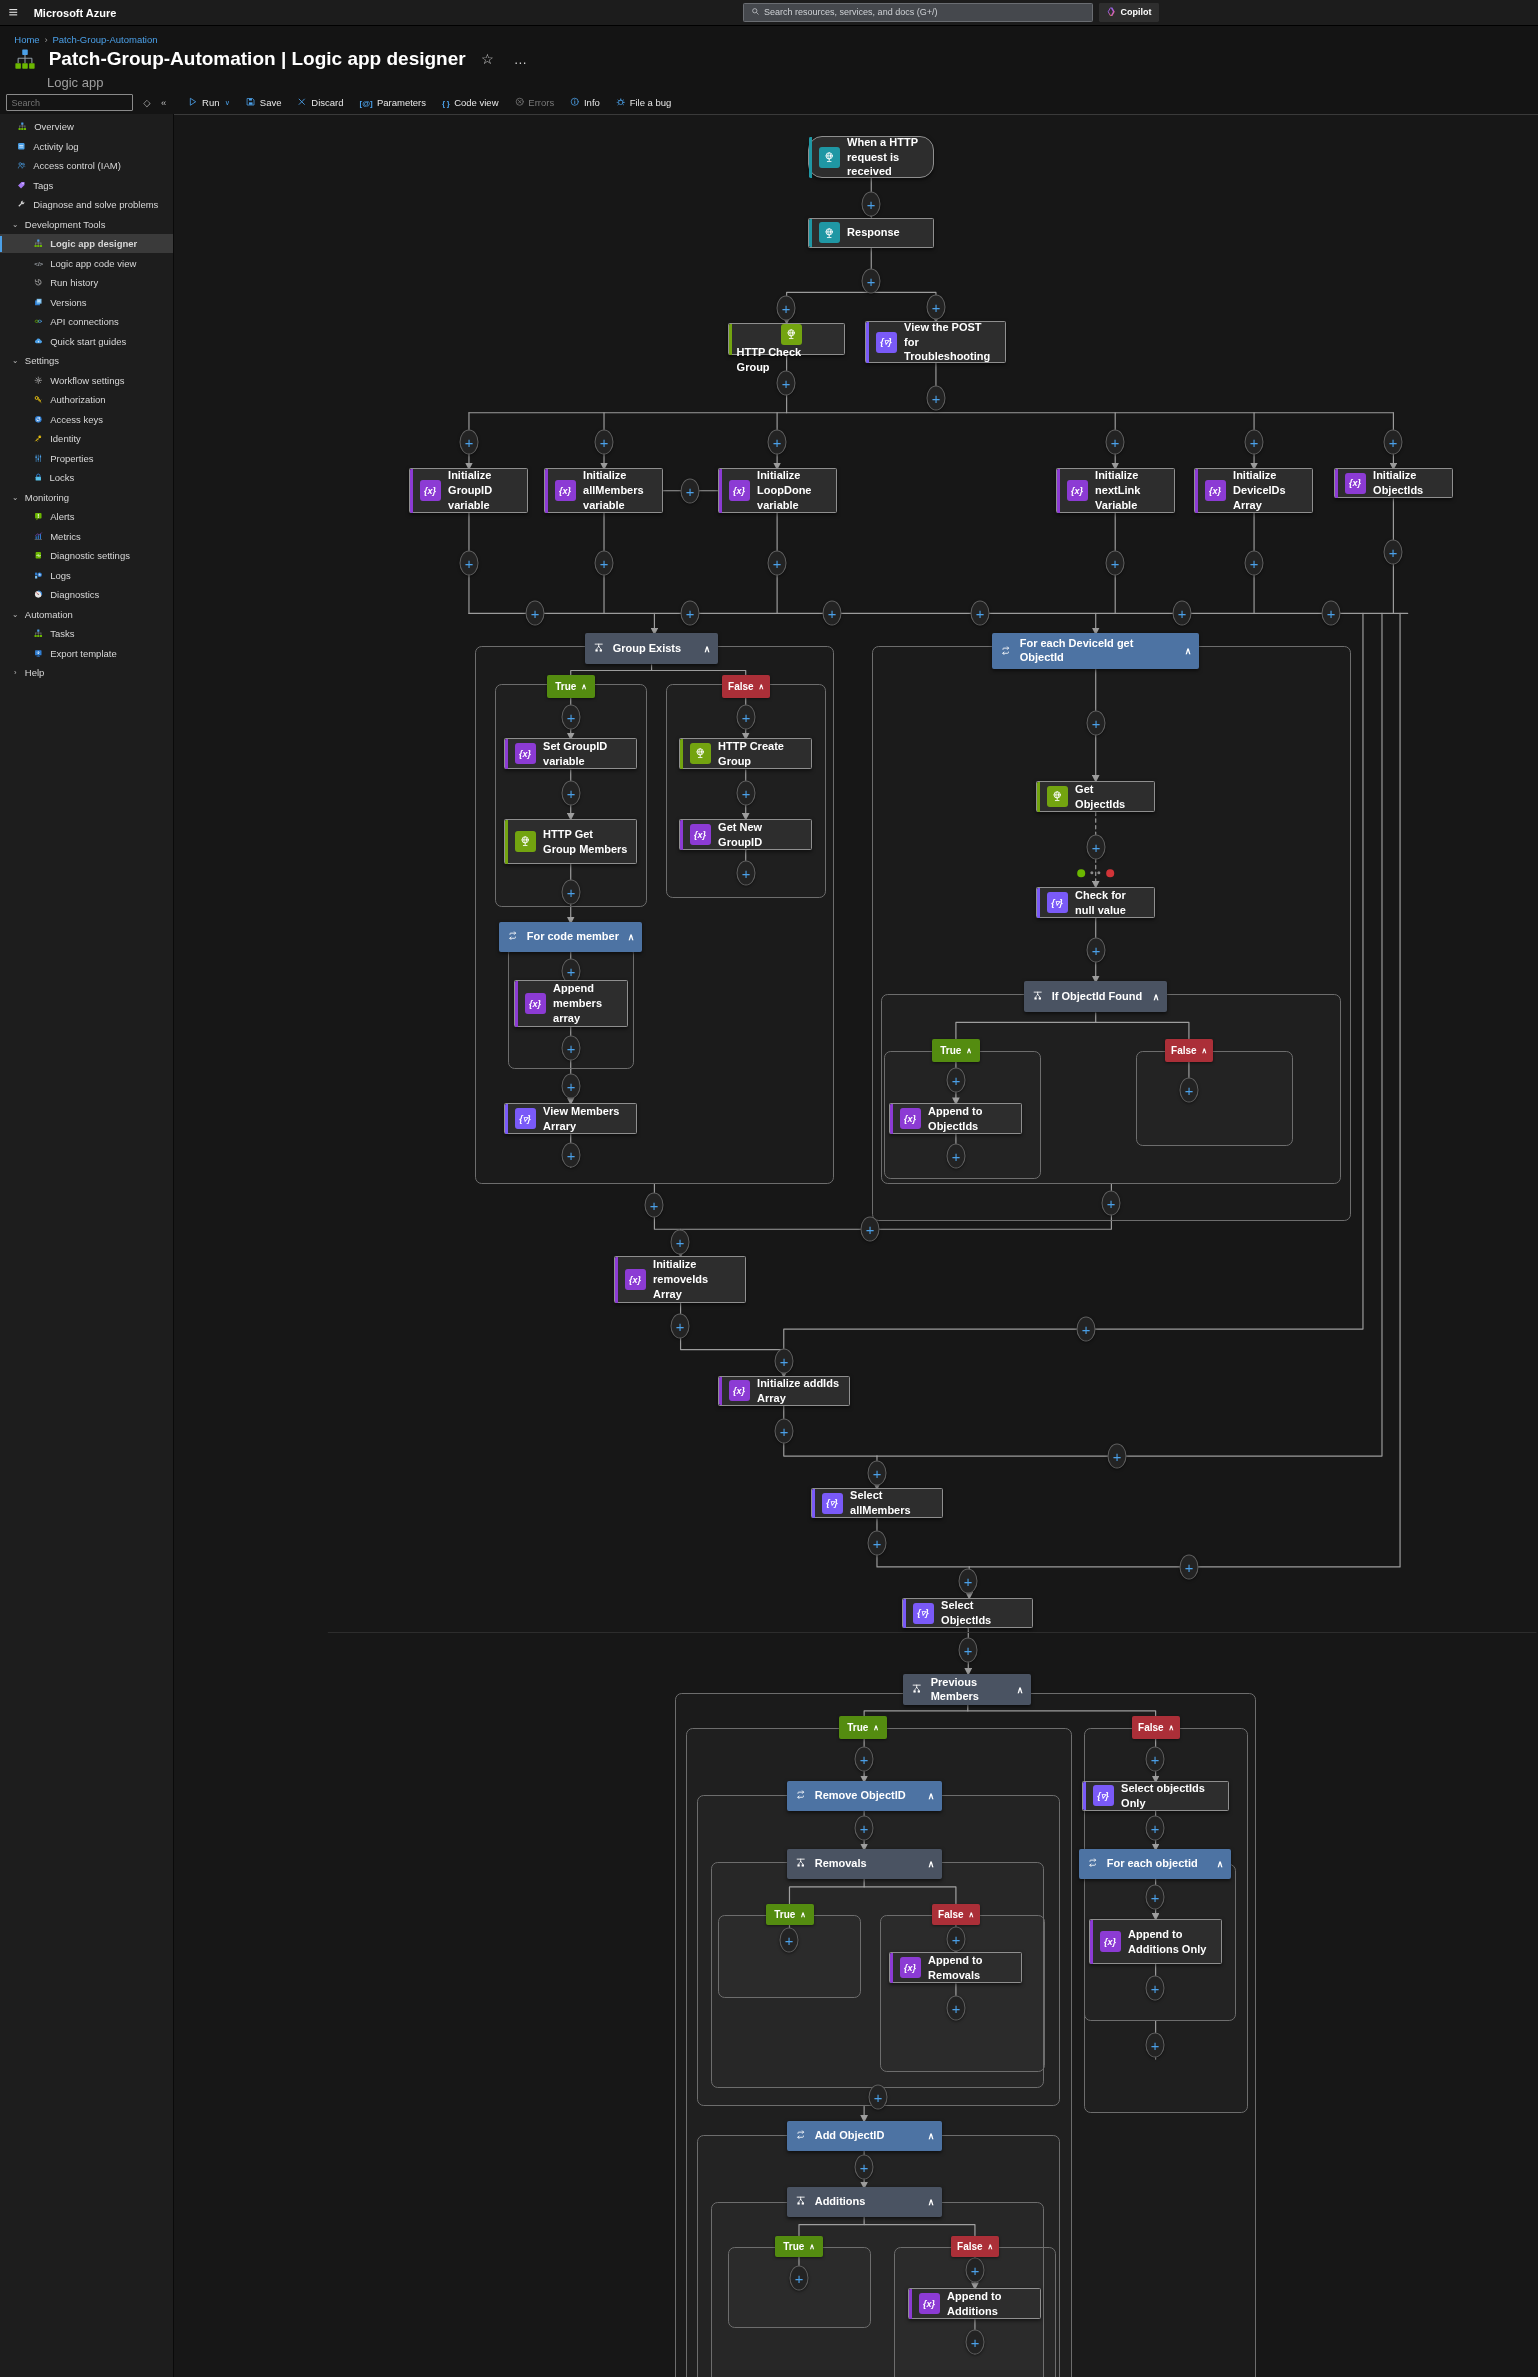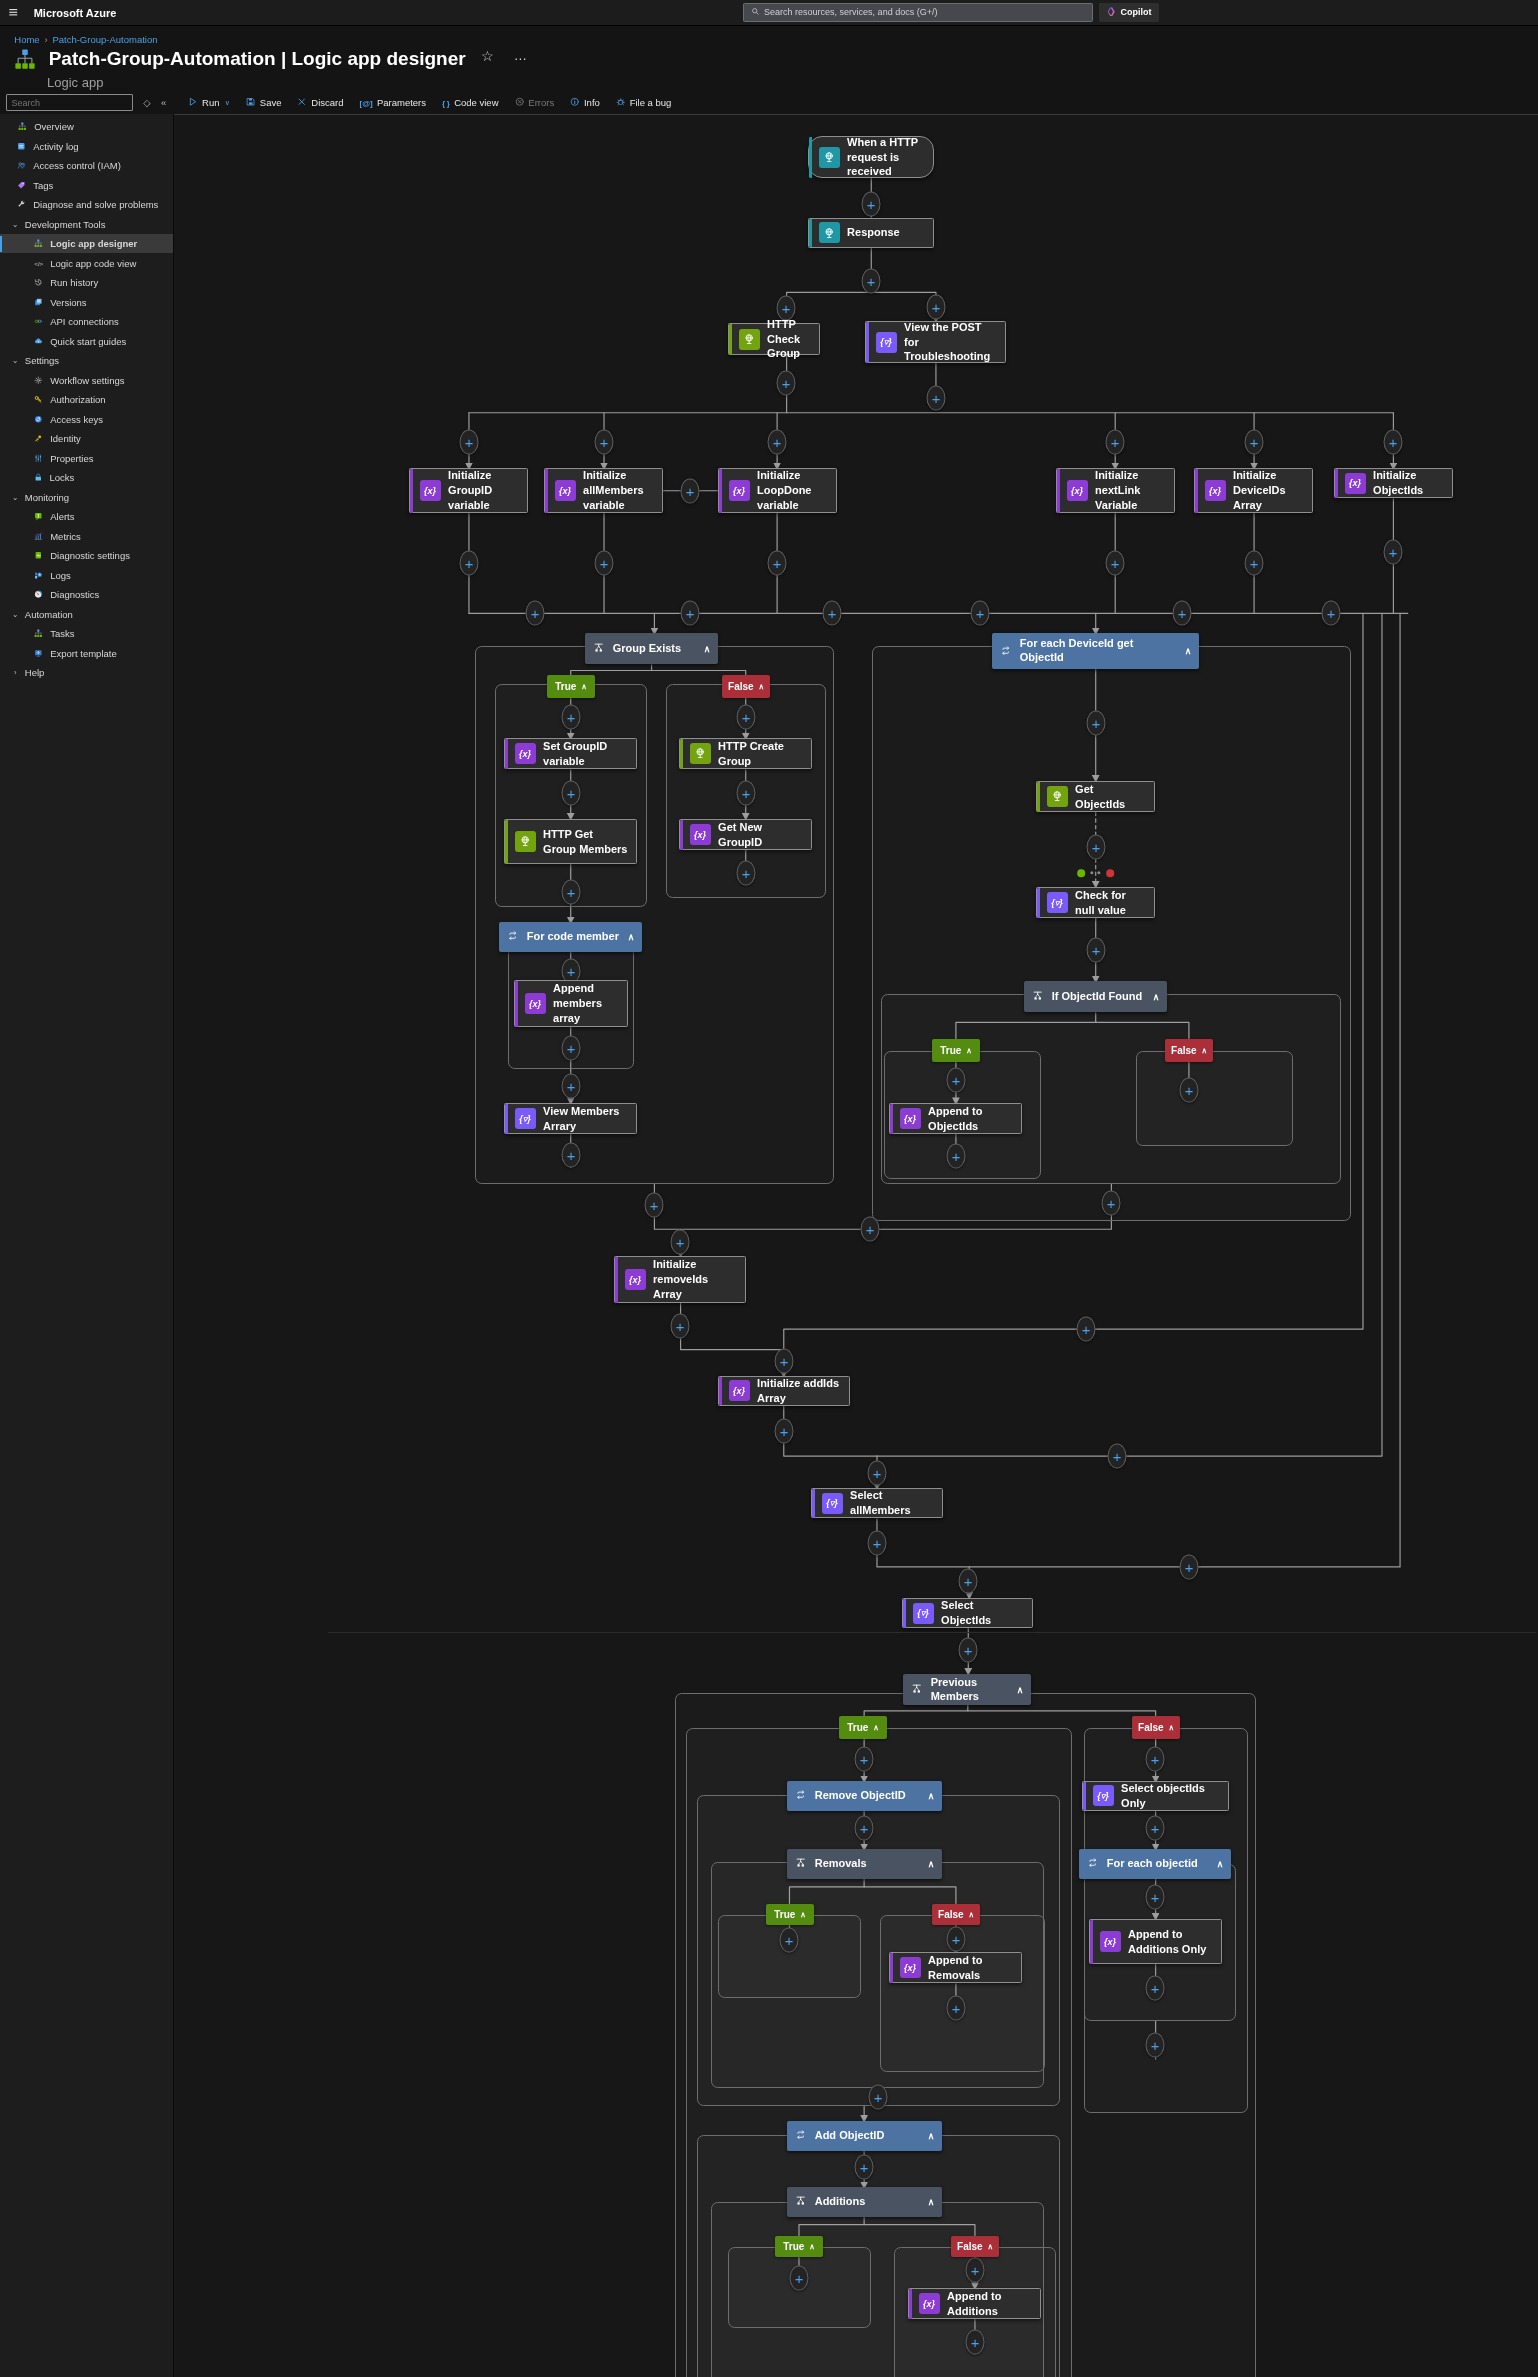--- a/index.html
+++ b/index.html
@@ -7,21 +7,21 @@
   
   .topbar{position:absolute;left:0;top:0;width:1539px;height:25px;background:#1c1c1c;display:flex;align-items:center;z-index:60;border-bottom:0.5px solid #000;}
   .hamburger{width:27px;display:flex;justify-content:center;cursor:pointer;}
   .brand{font-size:11px;font-weight:700;color:#fff;margin-left:6.7px;}
   .tb-search{position:absolute;left:743px;top:2.9px;width:350px;height:19px;background:#45484d;border:0.5px solid #6a6d72;border-radius:1.4px;display:flex;align-items:center;gap:4.8px;padding-left:6.7px;box-sizing:border-box;color:#cfd2d6;font-size:9px;}
   .copilot{position:absolute;left:1099px;top:2.9px;height:19px;padding:0 7.6px;background:#2e2e2e;border-radius:1.4px;display:flex;align-items:center;gap:4.3px;font-size:9px;font-weight:700;color:#fff;}
   
   .pagehead{position:absolute;left:0;top:25px;width:1539px;height:89px;background:#141414;z-index:55;}
   .breadcrumb{position:absolute;left:14.3px;top:8.6px;font-size:9.5px;color:#9a9a9a;display:flex;gap:4.8px;align-items:center;}
   .breadcrumb .bc-link{color:#4ba0e8;cursor:pointer;}
-  .title-row{position:absolute;left:14.3px;top:23px;display:flex;align-items:flex-start;gap:12.4px;}
+  .title-row{position:absolute;left:14.3px;top:23px;display:flex;align-items:center;gap:12.4px;}
   .app-icon{width:22px;height:22px;}
   .page-title{font-size:19px;font-weight:700;color:#fff;margin:0;white-space:nowrap;}
   .title-star{color:#cfcfcf;font-size:14.3px;margin-left:2.9px;}
   .title-ellipsis{color:#cfcfcf;font-size:13.3px;margin-left:7.6px;}
   .subtitle{position:absolute;left:47px;top:50px;font-size:13px;color:#9f9f9f;}
   
   .toolbar{position:absolute;left:0px;top:67px;width:1539px;height:21px;display:flex;align-items:center;}
   .side-search{margin-left:5.7px;width:127px;height:17px;background:transparent;border:0.5px solid #8a8a8a;border-radius:1px;color:#cfcfcf;font-size:9px;padding:0 4.8px;box-sizing:border-box;font-family:"Liberation Sans",sans-serif;}
   .mini-ic{margin-left:10.5px;color:#bdbdbd;font-size:9.5px;cursor:pointer;}
   .tb-buttons{display:flex;align-items:center;gap:16px;margin-left:22px;}
@@ -696,21 +696,21 @@
       <span class="accent" style="background:#1f97a4"></span>
       <span class="nicon" style="background:#1f97a4">
         <svg width="12.4" height="12.4" viewBox="0 0 16 16" fill="none" stroke-linecap="round" stroke-linejoin="round">
           <circle cx="8" cy="6.3" r="4.1" stroke="#fff" stroke-width="1.1"></circle>
           <ellipse cx="8" cy="6.3" rx="1.7" ry="4.1" stroke="#fff" stroke-width="1.1"></ellipse>
           <path d="M3.9 6.3h8.2M8 10.4v2.1M5.6 13.6h4.8" stroke="#fff" stroke-width="1.1"></path>
         </svg>
       </span>
       <span class="nlabel">Response</span>
     </div>
-    <div class="node" style="left: 728px; top: 323px; width: 92px; height: 32px;">
+    <div class="node" style="left: 728px; top: 323px; width: 117px; height: 32px; flex-direction: column;">
       <span class="accent" style="background:#73a410"></span>
       <span class="nicon" style="background:#73a410">
         <svg width="12.4" height="12.4" viewBox="0 0 16 16" fill="none" stroke-linecap="round" stroke-linejoin="round">
           <circle cx="8" cy="6.3" r="4.1" stroke="#fff" stroke-width="1.1"></circle>
           <ellipse cx="8" cy="6.3" rx="1.7" ry="4.1" stroke="#fff" stroke-width="1.1"></ellipse>
           <path d="M3.9 6.3h8.2M8 10.4v2.1M5.6 13.6h4.8" stroke="#fff" stroke-width="1.1"></path>
         </svg>
       </span>
       <span class="nlabel">HTTP Check Group</span>
     </div>

